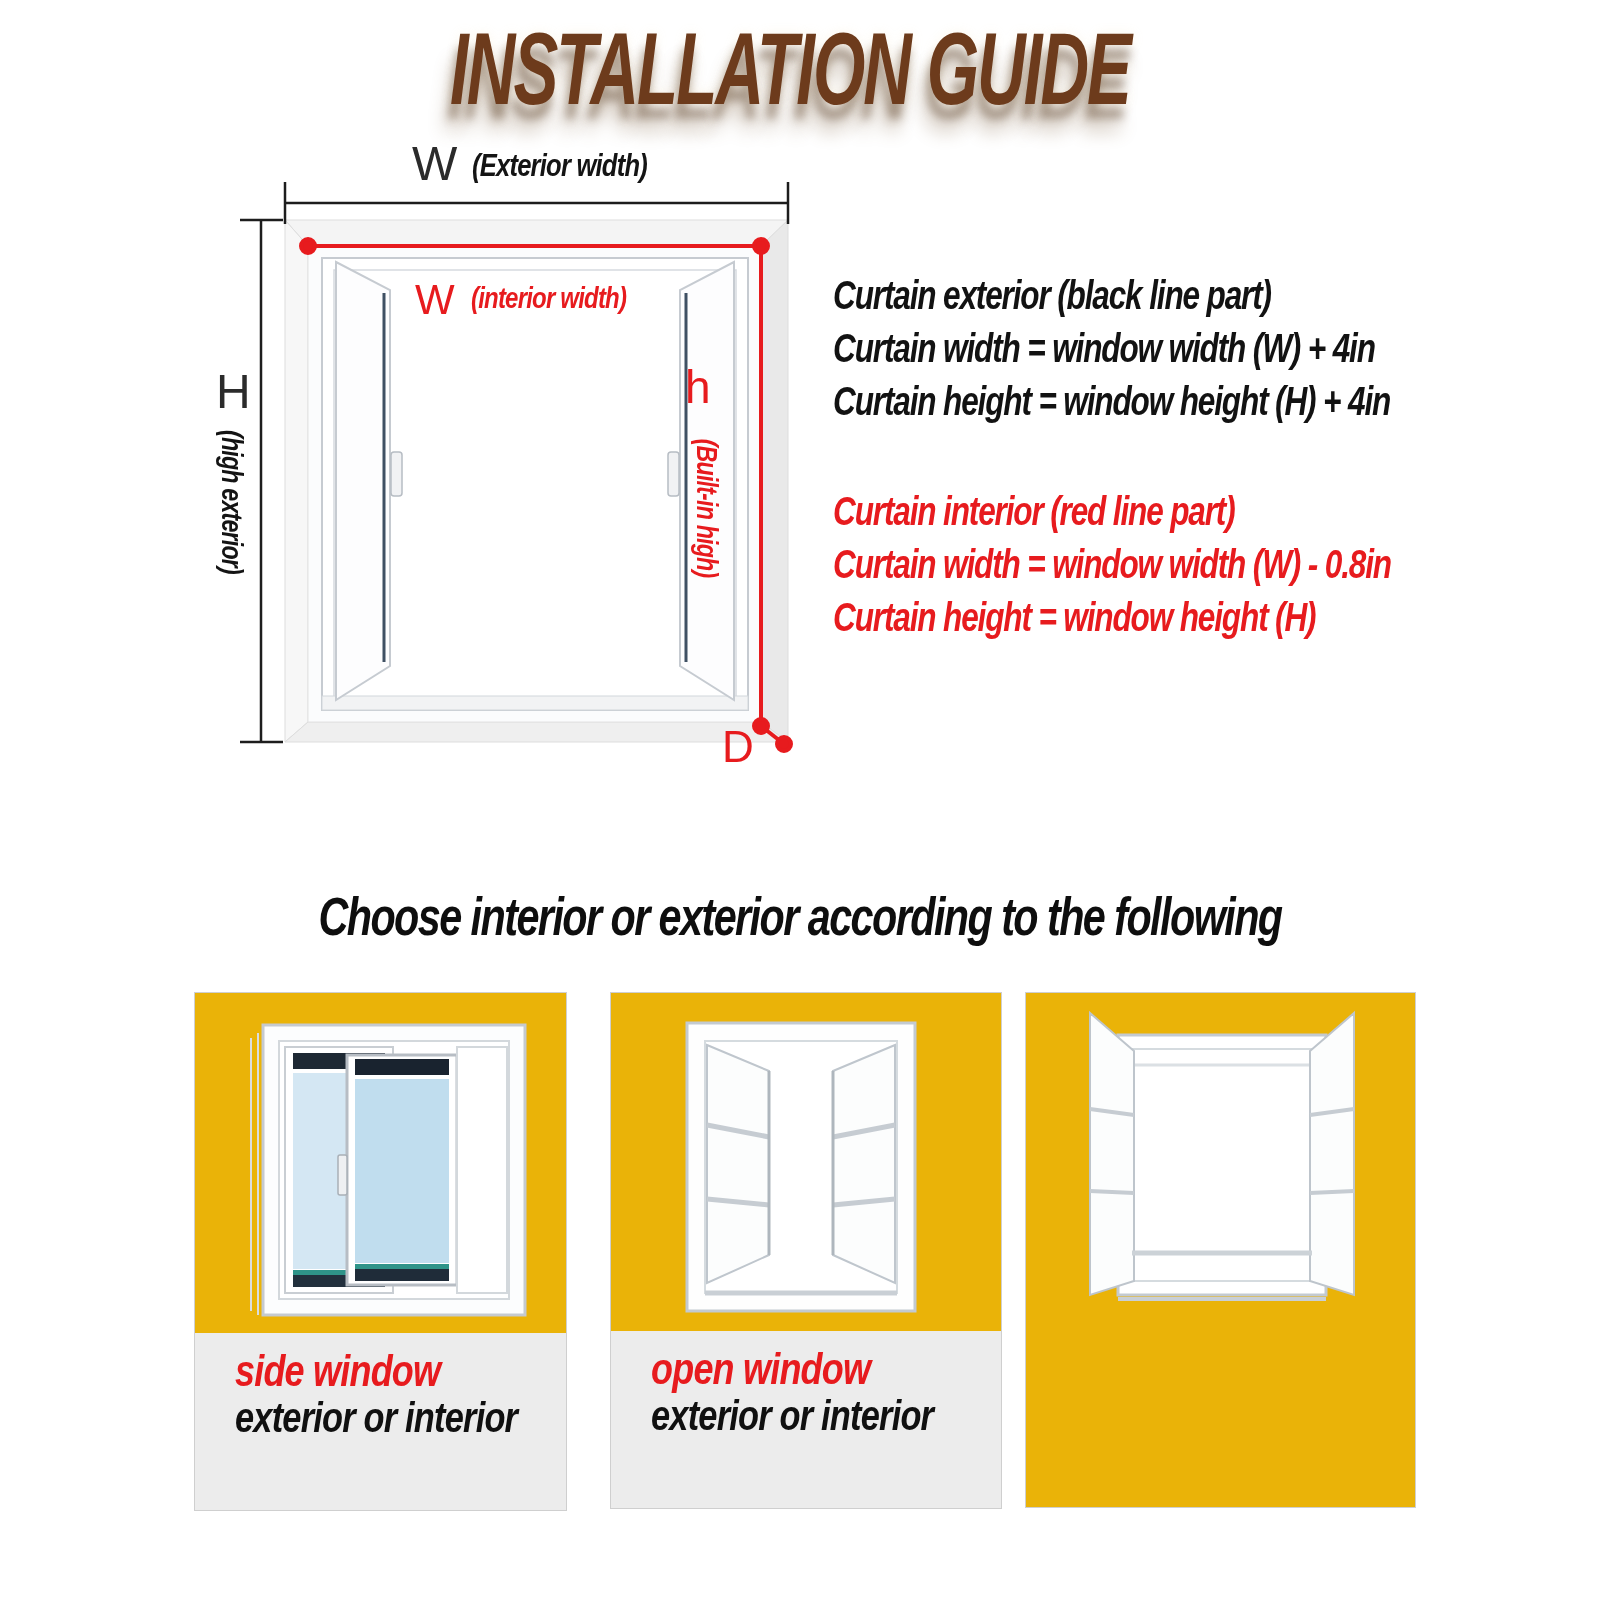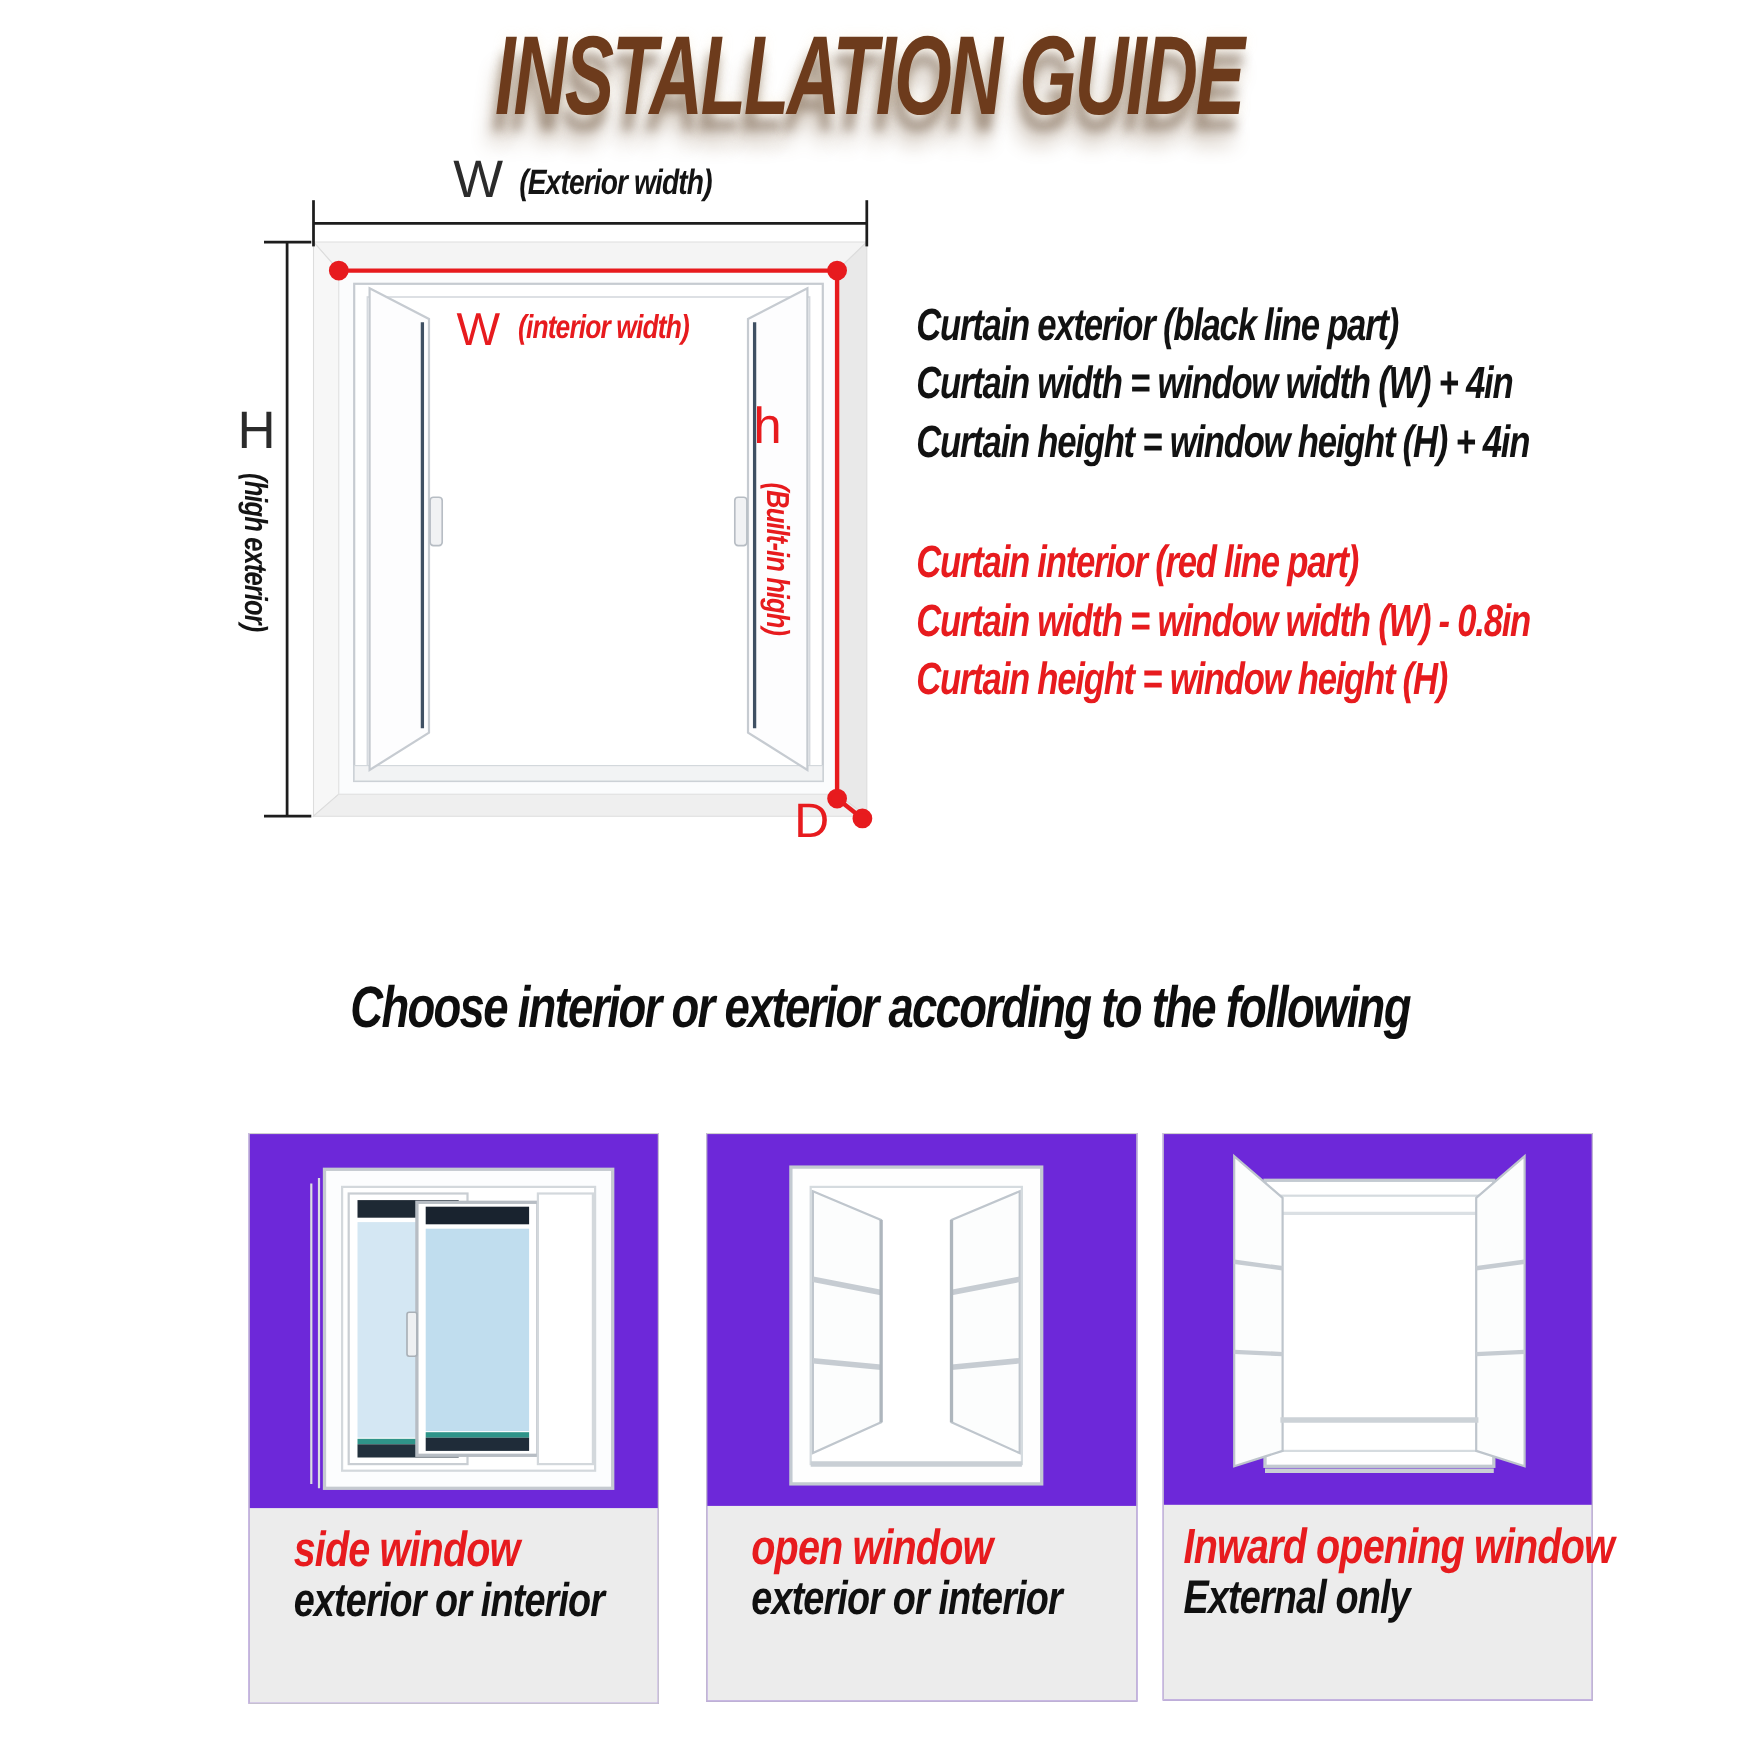--- a/index.html
+++ b/index.html
@@ -48,21 +48,21 @@
   #innote-1{top:488px;} #innote-2{top:541px;} #innote-3{top:594px;}
 
   
   #section-heading{
     left:0;top:886px;width:1600px;text-align:center;
     font-size:53px;font-weight:700;font-style:italic;letter-spacing:-2px;
     transform:scaleX(0.78);transform-origin:50% 50%;color:#0e0e0e;white-space:nowrap;
   }
 
   
-  .panel{position:absolute;top:1030px;height:519px;background:#6d28d9;border:1px solid #cfcfcf;box-sizing:border-box;margin-left:32px;}
+  .panel{position:absolute;top:992px;height:519px;background:#eab308;border:1px solid #cfcfcf;box-sizing:border-box;}
   #panel1{left:194px;width:373px;}
   #panel2{left:610px;width:392px;height:517px;}
   #panel3{left:1025px;width:391px;height:516px;}
   .panel-img{position:absolute;left:0;top:0;}
   .caption{position:absolute;left:0;right:0;bottom:0;height:177px;background:#ececec;}
   .cap-title{position:absolute;left:40px;top:12px;font-size:45px;color:#e71b1e;
     font-weight:700;font-style:italic;letter-spacing:-1px;white-space:nowrap;
     transform:scaleX(0.8);transform-origin:left top;}
   .cap-sub{position:absolute;left:40px;top:60px;font-size:43px;color:#101010;
     font-weight:700;font-style:italic;letter-spacing:-1px;white-space:nowrap;
@@ -193,17 +193,13 @@
     <line x1="106" y1="72" x2="286" y2="72" stroke="#dbe0e4" stroke-width="3"></line>
 
     <polygon points="108,58 64,20 64,302 108,288" fill="#fcfdfd" stroke="#bec5cc" stroke-width="2"></polygon>
     <path d="M64,116 L108,122 M64,198 L108,200" stroke="#c6ccd2" stroke-width="4" fill="none"></path>
 
     <polygon points="284,58 328,20 328,302 284,288" fill="#fcfdfd" stroke="#bec5cc" stroke-width="2"></polygon>
     <path d="M328,116 L284,122 M328,198 L284,200" stroke="#c6ccd2" stroke-width="4" fill="none"></path>
     <line x1="106" y1="260" x2="286" y2="260" stroke="#ccd2d7" stroke-width="5"></line>
     <line x1="92" y1="306" x2="300" y2="306" stroke="#c9cfd5" stroke-width="4"></line>
   </svg>
-  <div class="caption">
-    <div class="cap-title">Inward opening window</div>
-    <div class="cap-sub">External only</div>
-  </div>
 </div>
 
 </body></html>

